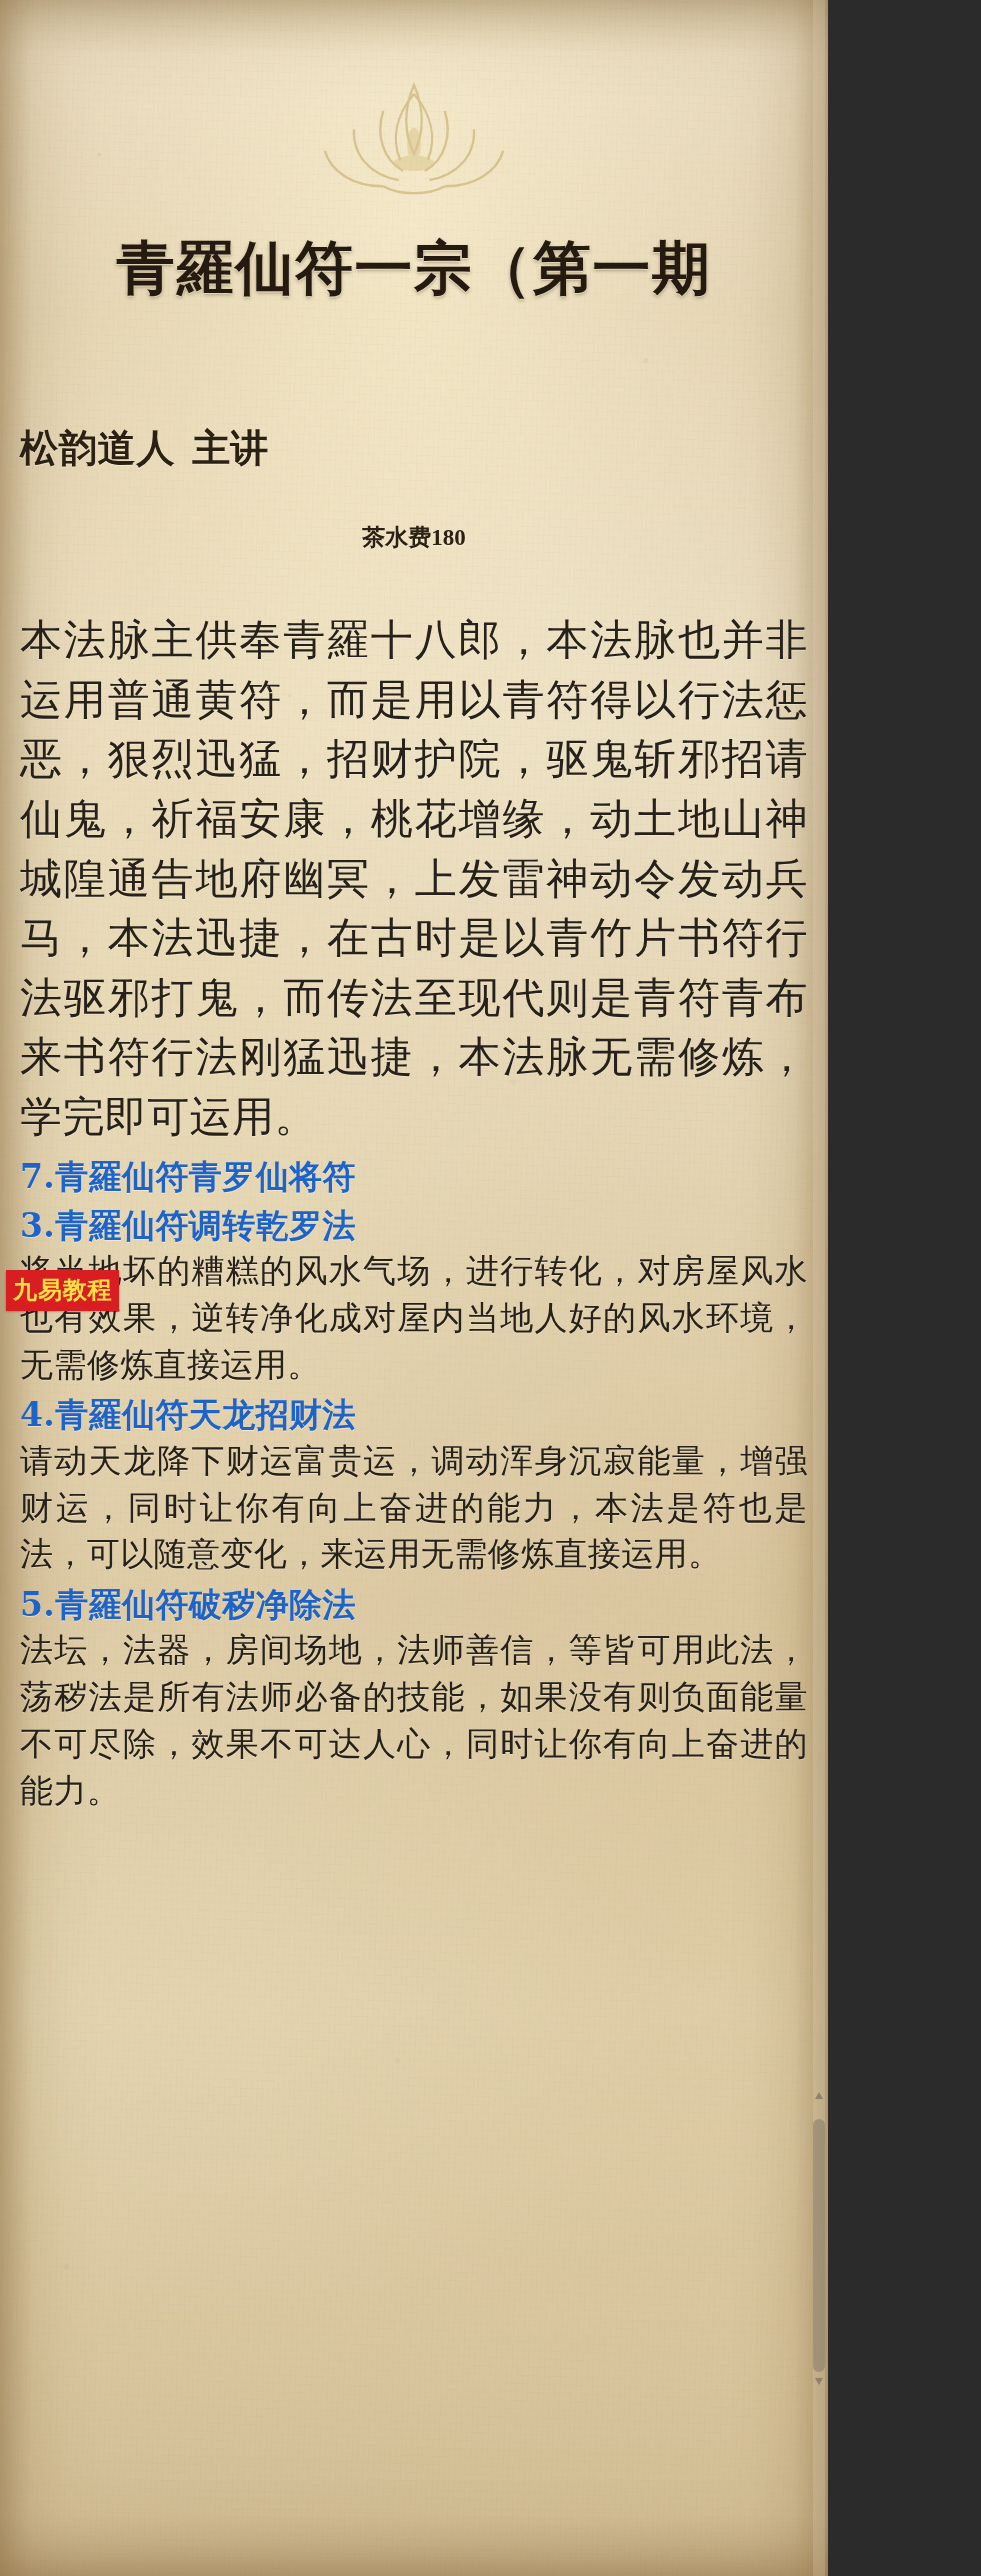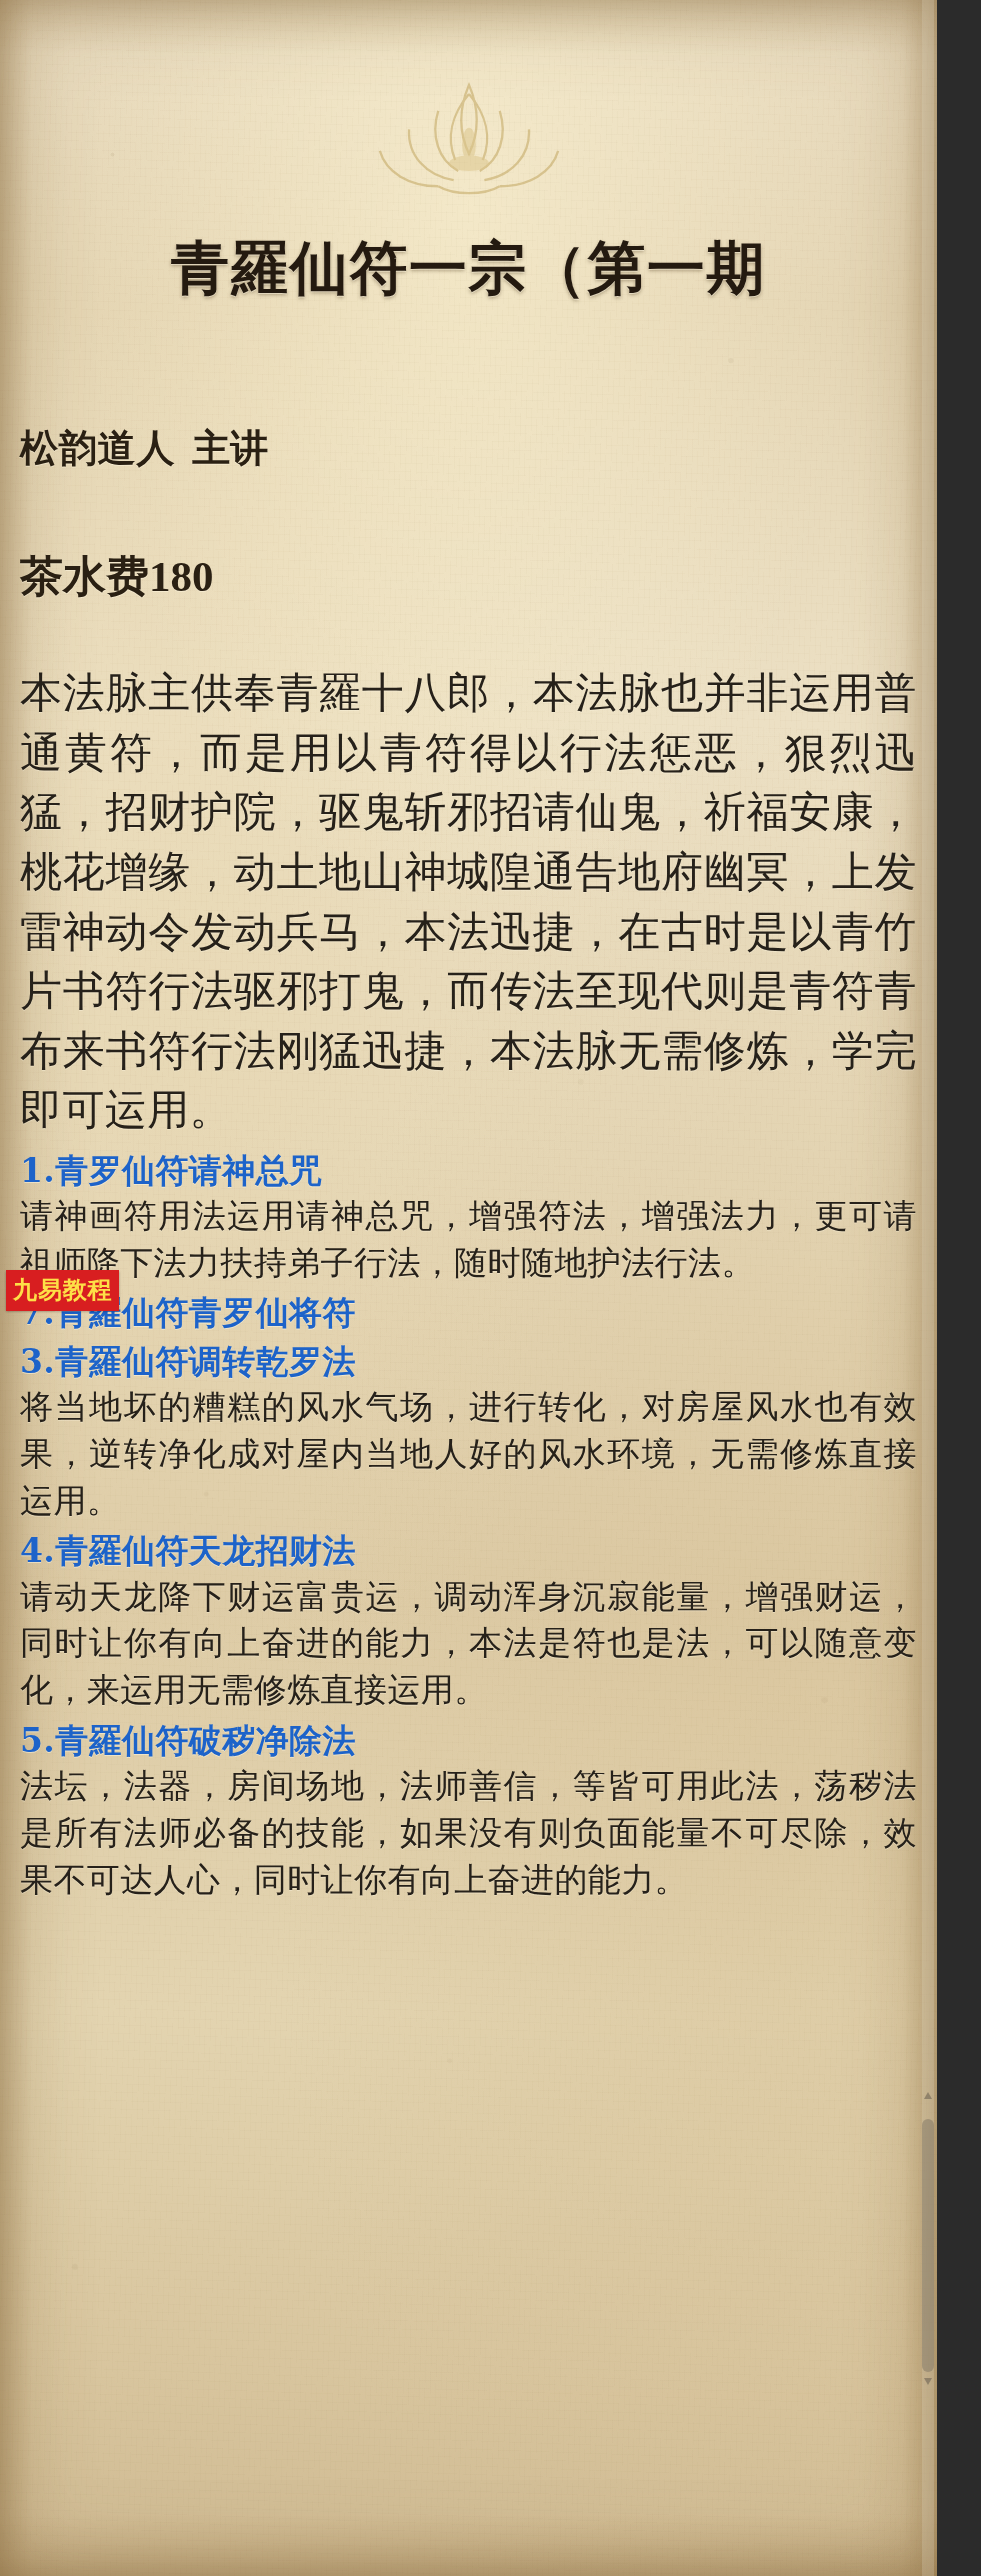--- a/index.html
+++ b/index.html
@@ -5,21 +5,21 @@
   html, body {
     margin: 0;
     padding: 0;
     background: #2b2b2b;
   }
   body {
     font-family: "Liberation Serif", "DejaVu Serif", serif;
   }
   #page {
     position: relative;
-    width: 937px;
+    width: 828px;
     height: 2576px;
     overflow: hidden;
     background:
       radial-gradient(ellipse 60% 40% at 50% 8%, rgba(255,246,214,0.55), rgba(255,246,214,0) 70%),
       radial-gradient(ellipse 70% 50% at 20% 35%, rgba(232,214,170,0.35), rgba(232,214,170,0) 70%),
       radial-gradient(ellipse 80% 60% at 85% 70%, rgba(214,192,150,0.45), rgba(214,192,150,0) 70%),
       linear-gradient(180deg, #e9dcc0 0%, #e4d5b4 12%, #ece0c4 28%, #e6d8b8 45%, #ddcba6 62%, #e3d4b0 78%, #d8c59e 92%, #cfba92 100%);
   }
   
   #page::before {
@@ -101,22 +101,23 @@
   }
   .speaker-name {
     letter-spacing: 0.8px;
   }
   .speaker-role {
     margin-left: 17px;
     font-weight: bold;
   }
 
   .fee-row {
-    margin-top: 74px;
-    font-size: 43px;
+    margin-top: 48px;
+    text-align: center;
+    font-size: 23px;
     color: #2a2013;
     font-weight: bold;
     text-shadow: 0 0.8px 0 rgba(255,248,225,0.5);
   }
 
   
   .intro {
     margin-top: 61px;
     font-size: 42px;
     line-height: 1.42;
@@ -233,24 +234,20 @@
     </div>
 
     <div class="speaker-row">
       <span class="speaker-name">松韵道人</span><span class="speaker-role">主讲</span>
     </div>
 
     <div class="fee-row">茶水费180</div>
 
     <div class="intro">本法脉主供奉青羅十八郎，本法脉也并非运用普通黄符，而是用以青符得以行法惩恶，狠烈迅猛，招财护院，驱鬼斩邪招请仙鬼，祈福安康，桃花增缘，动土地山神城隍通告地府幽冥，上发雷神动令发动兵马，本法迅捷，在古时是以青竹片书符行法驱邪打鬼，而传法至现代则是青符青布来书符行法刚猛迅捷，本法脉无需修炼，学完即可运用。</div>
 
-    <div class="section">
-      <div class="section-heading">1.青罗仙符请神总咒</div>
-      <div class="section-body">请神画符用法运用请神总咒，增强符法，增强法力，更可请祖师降下法力扶持弟子行法，随时随地护法行法。</div>
-    </div>
 
     <div class="section">
       <div class="section-heading">7.青羅仙符青罗仙将符</div>
     </div>
 
     <div class="section">
       <div class="section-heading">3.青羅仙符调转乾罗法</div>
       <div class="section-body">将当地坏的糟糕的风水气场，进行转化，对房屋风水也有效果，逆转净化成对屋内当地人好的风水环境，无需修炼直接运用。</div>
     </div>
 

